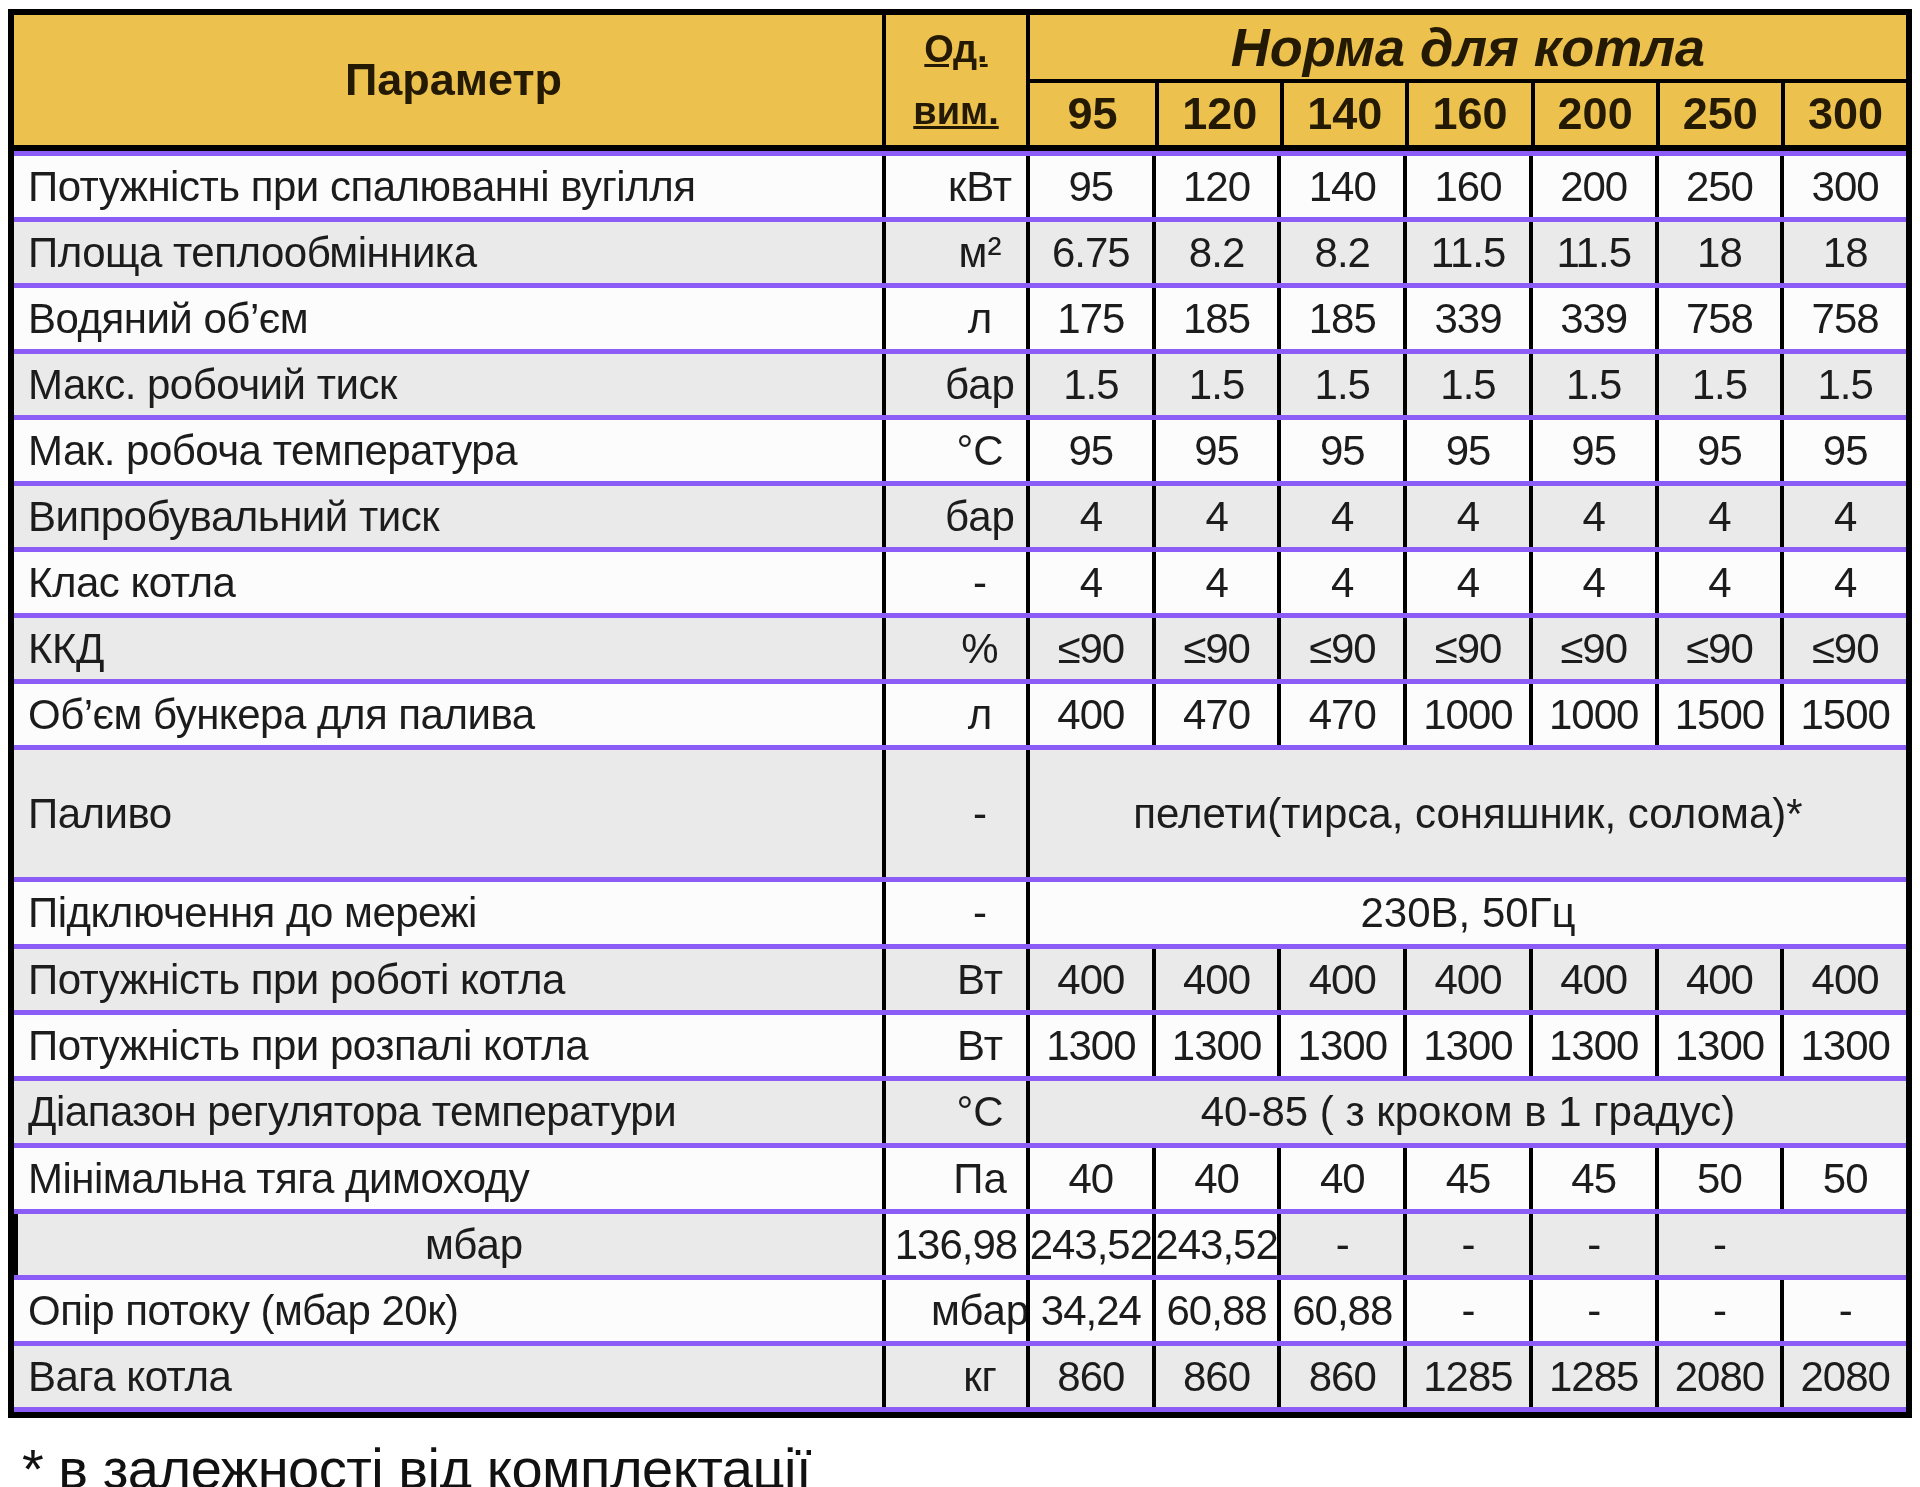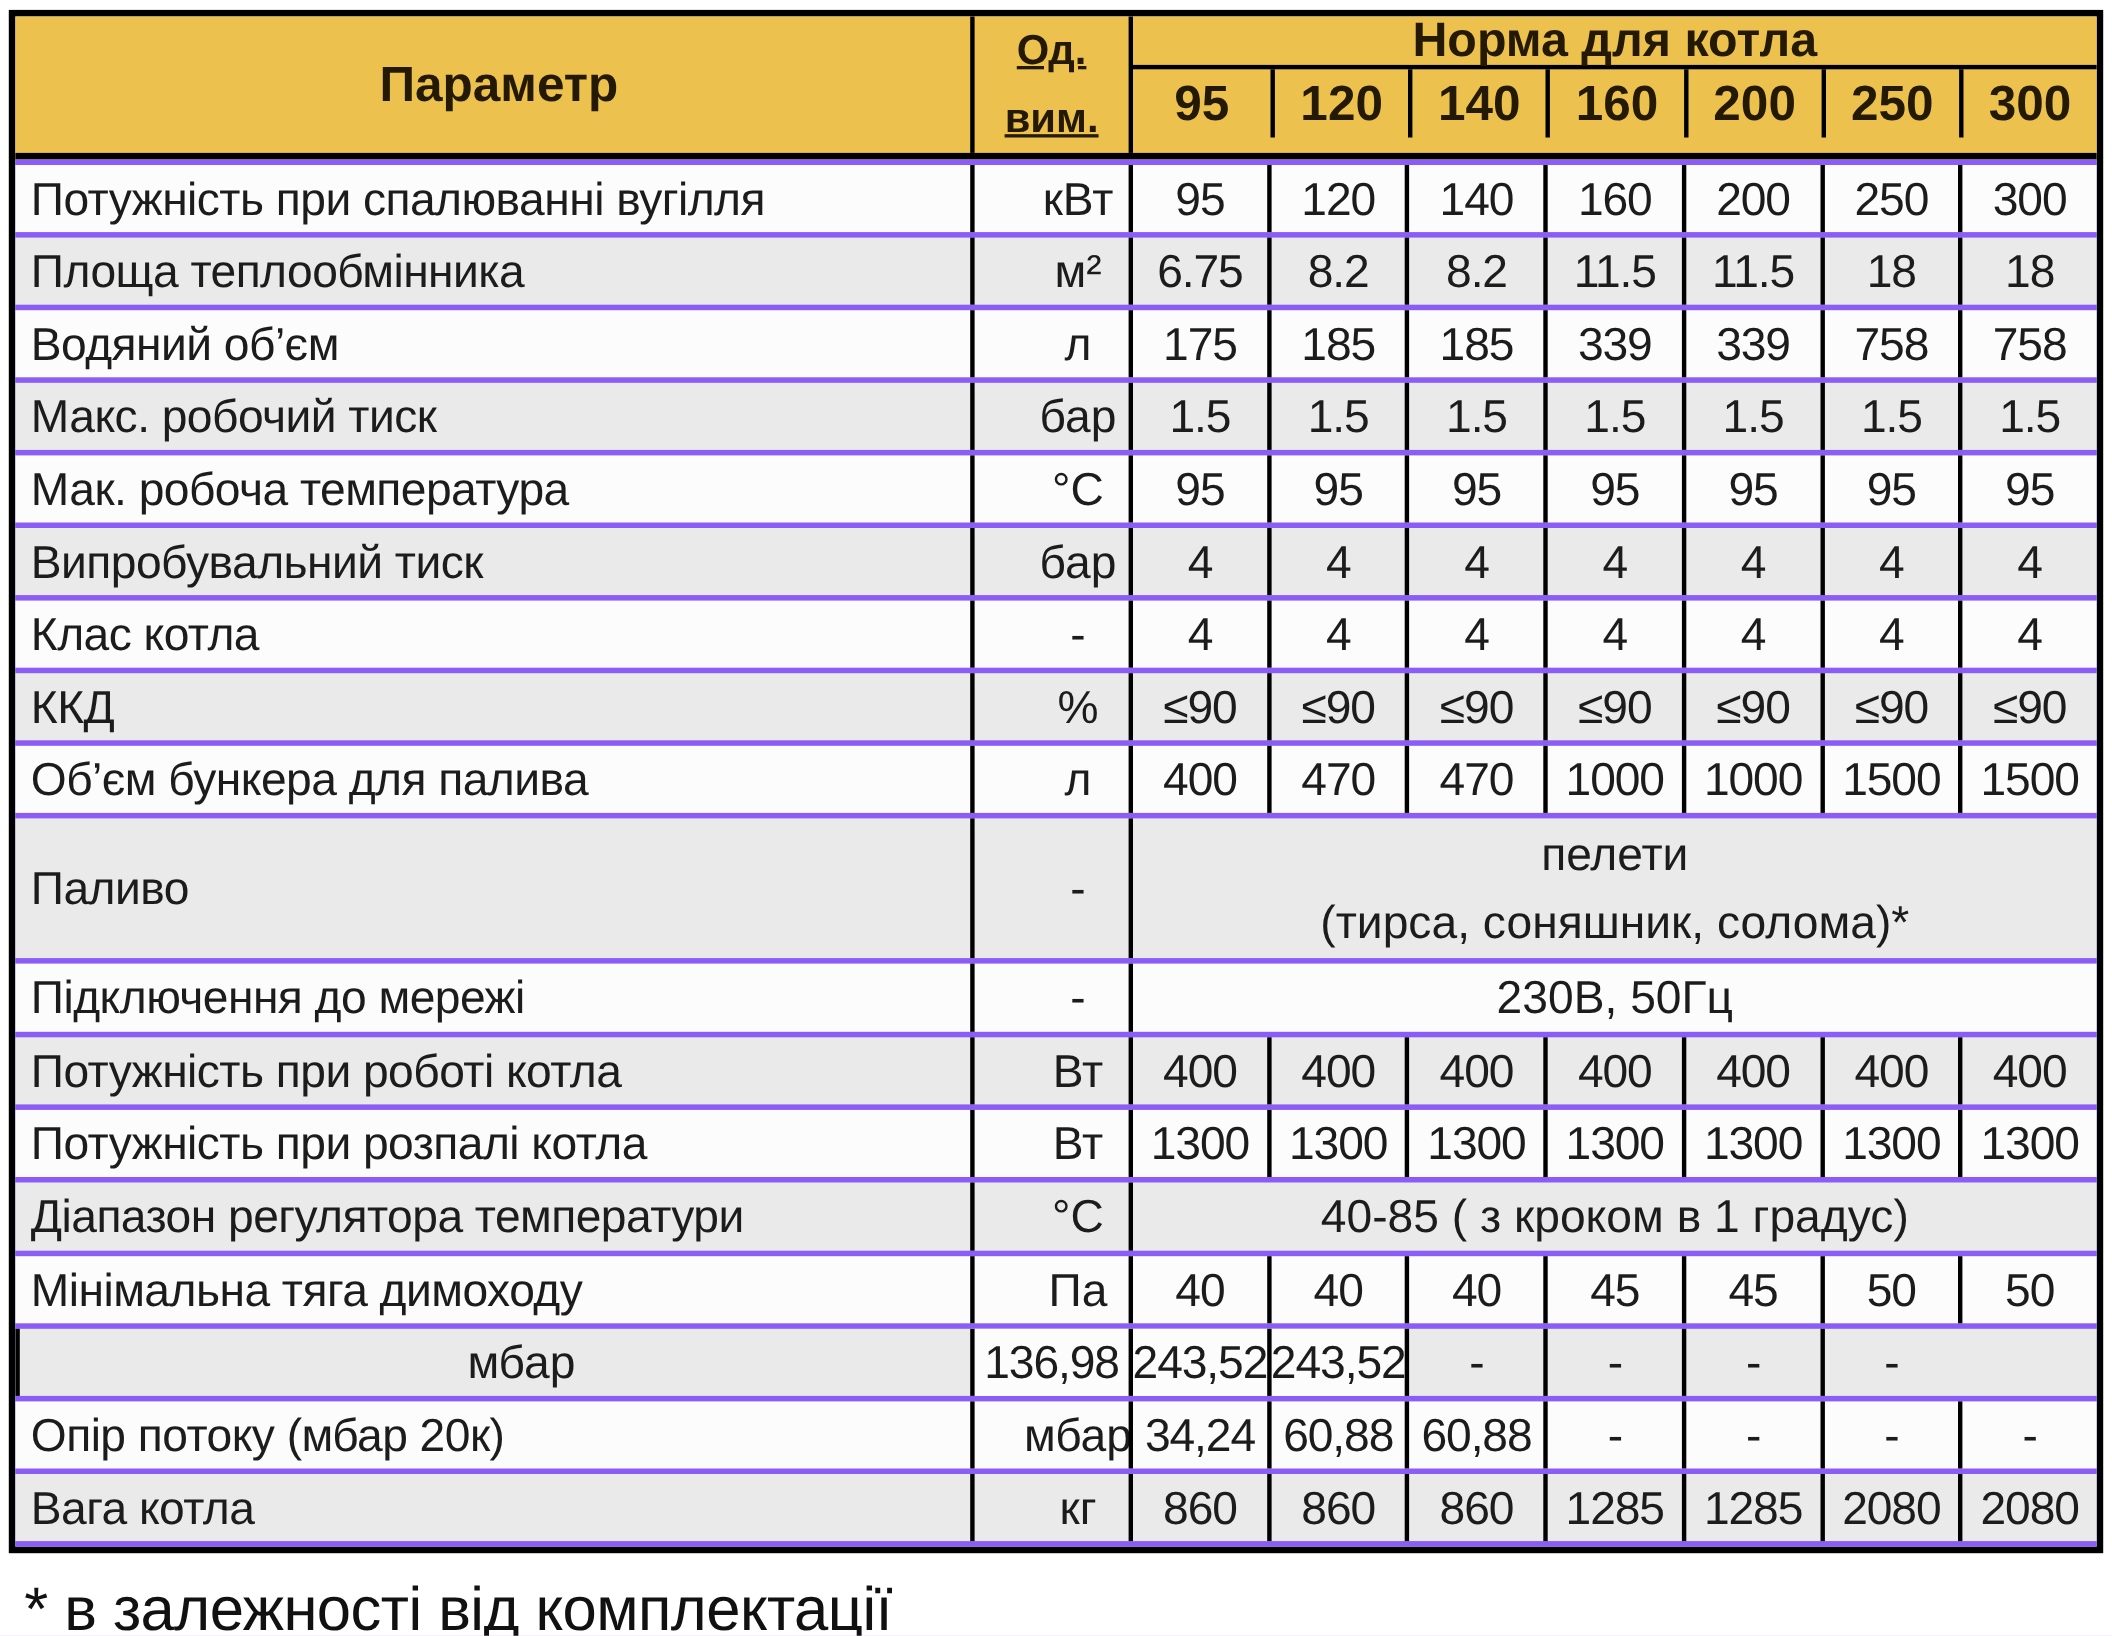--- a/index.html
+++ b/index.html
@@ -30,24 +30,25 @@
     margin-left: 11px;
   }
   .unit-head {
     border-left: 4px solid var(--border, #000);
     display: flex; flex-direction: column;
     align-items: center; justify-content: center;
     font-size: 38px; line-height: 62px; text-decoration: underline;
   }
   .norm-block { border-left: 4px solid var(--border, #000); display: flex; flex-direction: column; }
   .norm-title {
-    height: 48px;
+    height: 68px;
     border-bottom: 4px solid var(--border, #000);
     display: flex; align-items: center; justify-content: center;
-    font-size: 44px;
+    font-size: 54px;
+    font-style: italic;
   }
   .norm-models { display: grid; grid-template-columns: repeat(7, 1fr); height: 62px; }
   .model-cell {
     display: flex; align-items: center; justify-content: center;
     font-size: 45px;
   }
   .model-cell + .model-cell { border-left: 4px solid var(--border, #000); }
 
   
   .tbody { display: flex; flex-direction: column; gap: 5px; padding: 5px 0; background: #8b5cf6; }
@@ -77,21 +78,21 @@
     border-left: 4px solid var(--border, #000);
     display: flex; align-items: center; justify-content: center;
     font-size: 42px;
     letter-spacing: -1px;
     white-space: nowrap; overflow: hidden;
   }
   .cell.value.light { background: var(--row-base, #FCFCFC); }
   .cell.span-cell {
     grid-column: 3 / -1;
     border-left: 4px solid var(--border, #000);
-    display: flex; flex-direction: column;
+    display: flex; flex-direction: row;
     align-items: center; justify-content: center;
     font-size: 42px;
   }
   .span-line { line-height: 62px; text-align: center; }
 
   .footnote {
     margin: 18px 0 0 14px;
     font-size: 56px;
     color: #111;
     letter-spacing: -0.5px;

